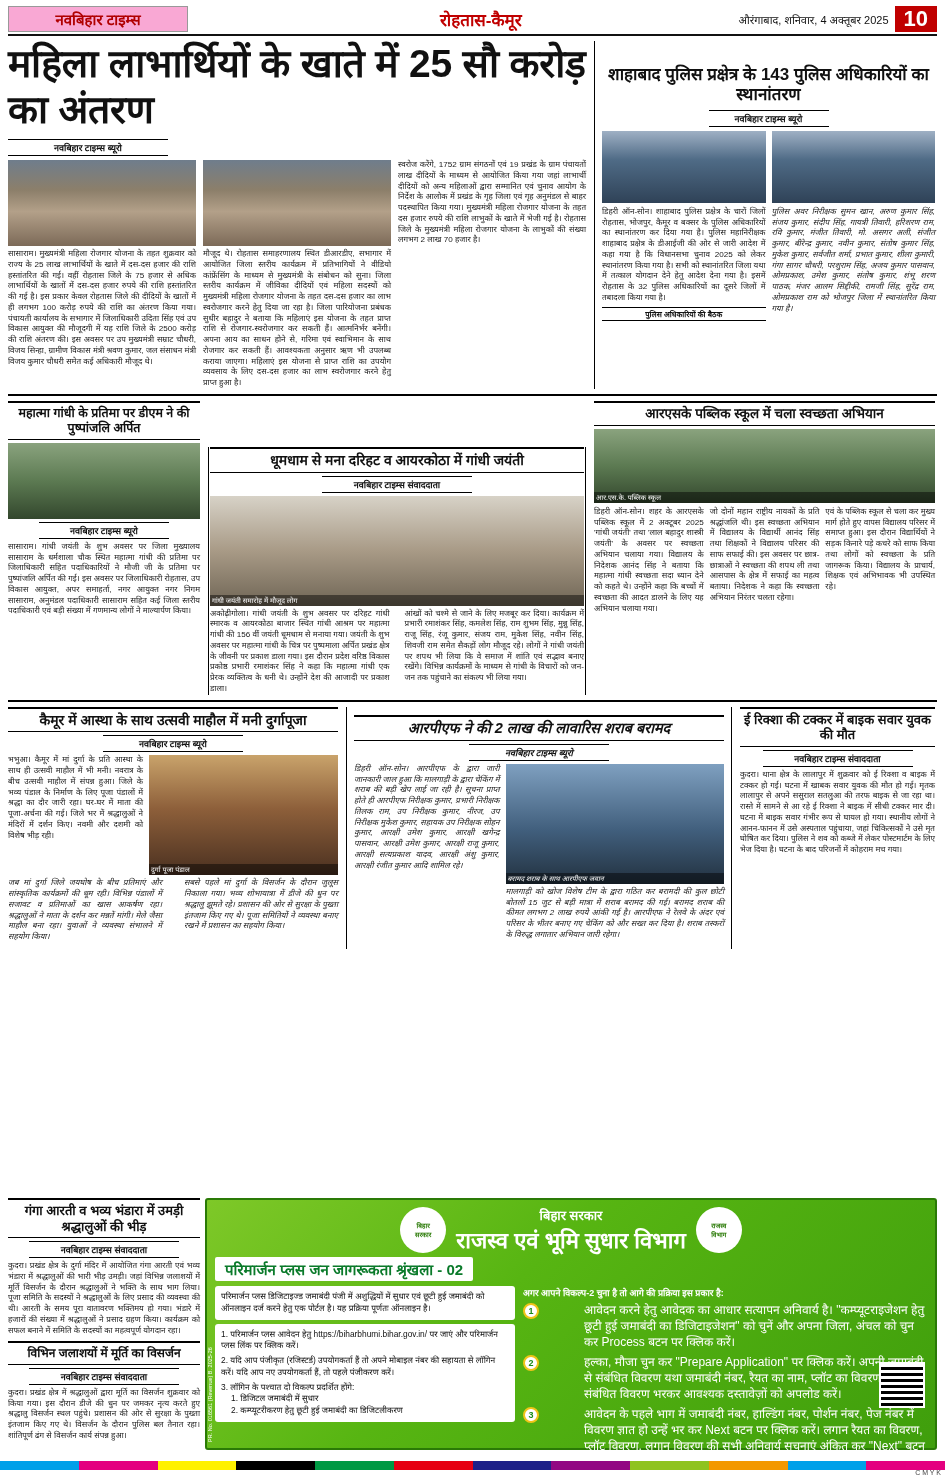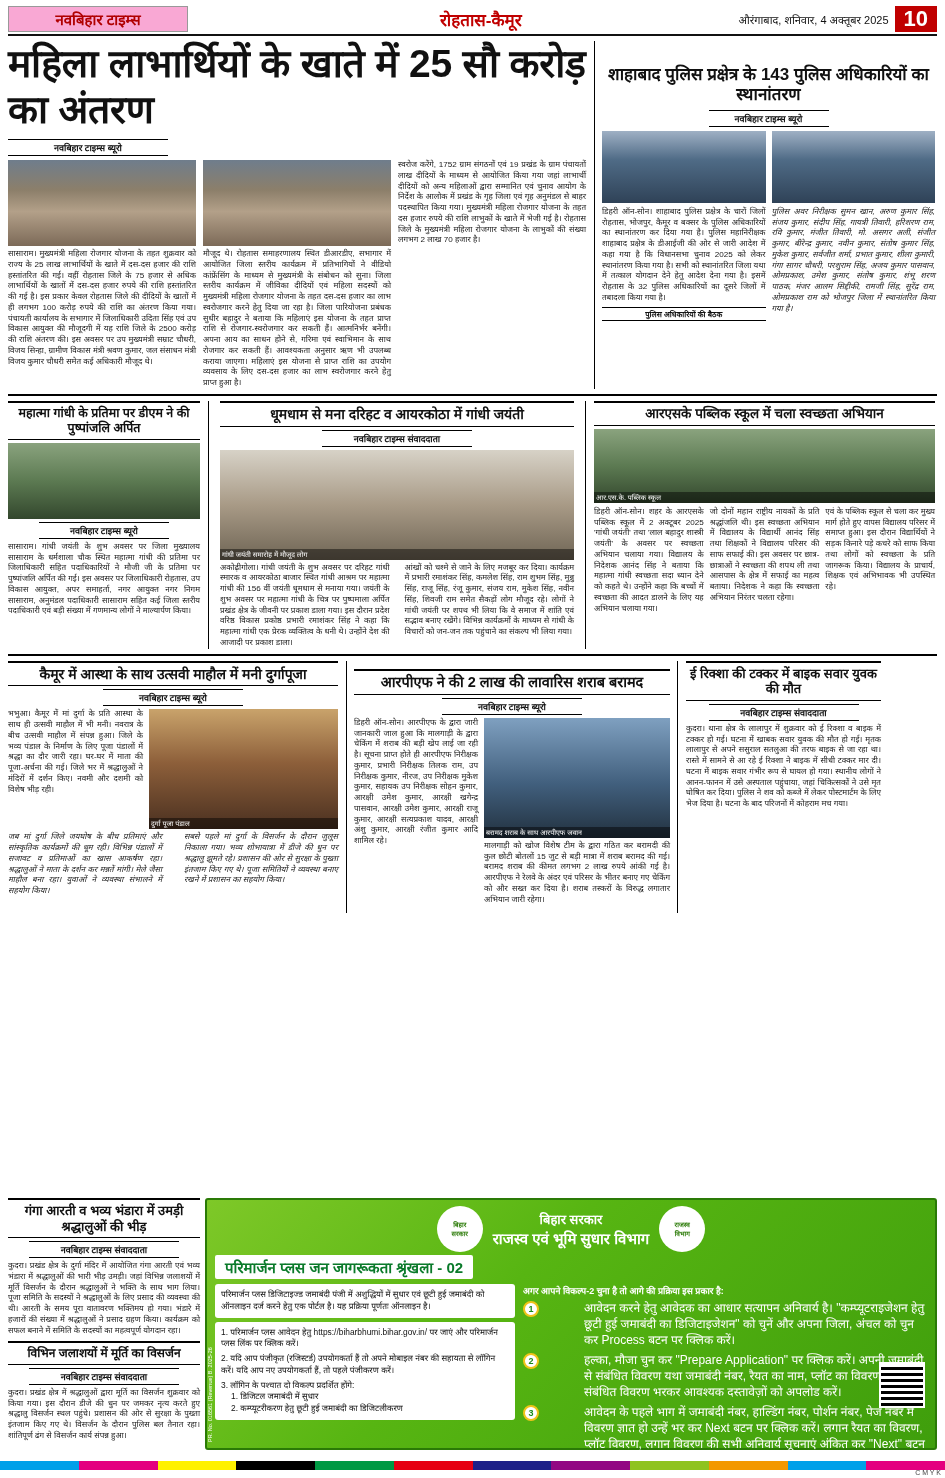--- a/index.html
+++ b/index.html
@@ -57,21 +57,21 @@
   .sec-head { font-size:14.5px; font-weight:bold; line-height:1.2; text-align:center; border-top:2px solid #000; border-bottom:1px solid #000; padding:3px 0; }
 
   
   .ad {
     position:absolute; left:205px; top:1198px; width:732px; height:252px;
     background:linear-gradient(135deg,#7ec828 0%,#57b512 40%,#3f9e0c 100%);
     border:2px solid #2a7a06; border-radius:3px; color:#fff; padding:6px 8px;
   }
   .ad-head { text-align:center; }
   .ad-gov { font-size:13px; font-weight:bold; }
-  .ad-dept { font-size:15px; font-weight:bold;text-align:center; }
+  .ad-dept { font-size:22px; font-weight:bold;text-align:center; }
   .ad-title { background:#fff; color:#0a7a2a; font-weight:bold; font-size:15px; display:inline-block; padding:2px 10px; border-radius:2px; }
   .ad-body { display:flex; gap:8px; margin-top:5px; }
   .ad-left { width:300px; }
   .ad-right { flex:1; }
   .ad-box { background:#fff; color:#111; border-radius:3px; padding:5px 6px; font-size:8.4px; line-height:1.4; }
   .step { display:flex; gap:5px; align-items:flex-start; margin-bottom:4px; }
   .step .num { min-width:16px; height:16px; border-radius:50%; background:#fff; color:#188a18; font-weight:bold; font-size:9px; display:flex; align-items:center; justify-content:center; border:2px solid #f0c419;}
   .step .txt { font-size:12px; line-height:1.33; color:#fff;margin-left:40px; }
   .ad-strip { background:#fff; color:#b00000; font-size:8.6px; text-align:center; border-radius:3px; padding:3px 4px; margin-top:4px; line-height:1.4;}
   .qr { width:46px; height:46px; background:
@@ -150,21 +150,21 @@
   <div class="thickrule"></div>
 
   <div class="top">
     <div style="width:192px;">
       <div class="sec-head" style="font-size:12.5px;">महात्मा गांधी के प्रतिमा पर डीएम ने की पुष्पांजलि अर्पित</div>
       <div class="photo ph3" style="height:76px;margin-top:3px;"></div>
       <div class="byline" style="width:130px;margin:3px auto;">नवबिहार टाइम्स ब्यूरो</div>
       <div class="body-text">सासाराम। गांधी जयंती के शुभ अवसर पर जिला मुख्यालय सासाराम के धर्मशाला चौक स्थित महात्मा गांधी की प्रतिमा पर जिलाधिकारी सहित पदाधिकारियों ने मौजी जी के प्रतिमा पर पुष्पांजलि अर्पित की गई। इस अवसर पर जिलाधिकारी रोहतास, उप विकास आयुक्त, अपर समाहर्ता, नगर आयुक्त नगर निगम सासाराम, अनुमंडल पदाधिकारी सासाराम सहित कई जिला स्तरीय पदाधिकारी एवं बड़ी संख्या में गणमान्य लोगों ने माल्यार्पण किया।</div>
     </div>
 
-    <div style="width:378px;border-left:1px solid #000;border-right:1px solid #000;padding:0 11px;">
+    <div style="width:378px;border-left:1px solid #000;border-right:1px solid #000;padding:0 1px;margin-top:46px;">
       <div class="sec-head" style="font-size:14px;">धूमधाम से मना दरिहट व आयरकोठा में गांधी जयंती</div>
       <div class="byline" style="width:150px;margin:3px auto;">नवबिहार टाइम्स संवाददाता</div>
       <div class="photo ph5" style="height:110px;margin-bottom:3px;">
         <div class="cap">गांधी जयंती समारोह में मौजूद लोग</div>
       </div>
       <div class="cols2">
         <div style="flex:1;" class="body-text">अकोढ़ीगोला। गांधी जयंती के शुभ अवसर पर दरिहट गांधी स्मारक व आयरकोठा बाजार स्थित गांधी आश्रम पर महात्मा गांधी की 156 वीं जयंती धूमधाम से मनाया गया। जयंती के शुभ अवसर पर महात्मा गांधी के चित्र पर पुष्पमाला अर्पित प्रखंड क्षेत्र के जीवनी पर प्रकाश डाला गया। इस दौरान प्रदेश वरिष्ठ विकास प्रकोष्ठ प्रभारी रमाशंकर सिंह ने कहा कि महात्मा गांधी एक प्रेरक व्यक्तित्व के धनी थे। उन्होंने देश की आजादी पर प्रकाश डाला।</div>
         <div style="flex:1;" class="body-text">आंखों को चश्मे से जाने के लिए मजबूर कर दिया। कार्यक्रम में प्रभारी रमाशंकर सिंह, कमलेश सिंह, राम शुभम सिंह, मुन्नु सिंह, राजू सिंह, रंजू कुमार, संजय राम, मुकेश सिंह, नवीन सिंह, शिवजी राम समेत सैकड़ों लोग मौजूद रहे। लोगों ने गांधी जयंती पर शपथ भी लिया कि वे समाज में शांति एवं सद्भाव बनाए रखेंगे। विभिन्न कार्यक्रमों के माध्यम से गांधी के विचारों को जन-जन तक पहुंचाने का संकल्प भी लिया गया।</div>
       </div>
     </div>
@@ -195,21 +195,21 @@
             <div class="cap">दुर्गा पूजा पंडाल</div>
           </div>
         </div>
       </div>
       <div class="cols2" style="gap:22px;margin-top:3px;font-style:italic;">
         <div style="flex:1;" class="body-text">जब मां दुर्गा जिले जयघोष के बीच प्रतिमाएं और सांस्कृतिक कार्यक्रमों की धूम रही। विभिन्न पंडालों में सजावट व प्रतिमाओं का खास आकर्षण रहा। श्रद्धालुओं ने माता के दर्शन कर मन्नतें मांगी। मेले जैसा माहौल बना रहा। युवाओं ने व्यवस्था संभालने में सहयोग किया।</div>
         <div style="flex:1;" class="body-text">सबसे पहले मां दुर्गा के विसर्जन के दौरान जुलूस निकाला गया। भव्य शोभायात्रा में डीजे की धुन पर श्रद्धालु झूमते रहे। प्रशासन की ओर से सुरक्षा के पुख्ता इंतजाम किए गए थे। पूजा समितियों ने व्यवस्था बनाए रखने में प्रशासन का सहयोग किया।</div>
       </div>
     </div>
 
-    <div style="width:332px;border-left:1px solid #000;border-right:1px solid #000;padding:8px 7px;">
+    <div style="width:386px;border-left:1px solid #000;border-right:1px solid #000;padding:8px 7px;font-style:italic;">
       <div class="sec-head" style="font-size:14.5px;">आरपीएफ ने की 2 लाख की लावारिस शराब बरामद</div>
       <div class="byline" style="width:140px;margin:3px auto;">नवबिहार टाइम्स ब्यूरो</div>
       <div class="cols2" style="gap:6px;">
         <div style="flex:1;" class="body-text">डिहरी ऑन-सोन। आरपीएफ के द्वारा जारी जानकारी जाल हुआ कि मालगाड़ी के द्वारा चेकिंग में शराब की बड़ी खेप लाई जा रही है। सूचना प्राप्त होते ही आरपीएफ निरीक्षक कुमार, प्रभारी निरीक्षक तिलक राम, उप निरीक्षक कुमार, नीरज, उप निरीक्षक मुकेश कुमार, सहायक उप निरीक्षक सोहन कुमार, आरक्षी उमेश कुमार, आरक्षी खगेन्द्र पासवान, आरक्षी उमेश कुमार, आरक्षी राजू कुमार, आरक्षी सत्यप्रकाश यादव, आरक्षी अंशु कुमार, आरक्षी रंजीत कुमार आदि शामिल रहे।</div>
         <div style="flex:1.5;">
           <div class="photo ph6" style="height:120px;">
             <div class="cap">बरामद शराब के साथ आरपीएफ जवान</div>
           </div>
           <div class="body-text" style="margin-top:3px;">मालगाड़ी को खोज विशेष टीम के द्वारा गठित कर बरामदी की कुल छोटी बोतलों 15 जुट से बड़ी मात्रा में शराब बरामद की गई। बरामद शराब की कीमत लगभग 2 लाख रुपये आंकी गई है। आरपीएफ ने रेलवे के अंदर एवं परिसर के भीतर बनाए गए चेकिंग को और सख्त कर दिया है। शराब तस्करों के विरुद्ध लगातार अभियान जारी रहेगा।</div>
         </div>

